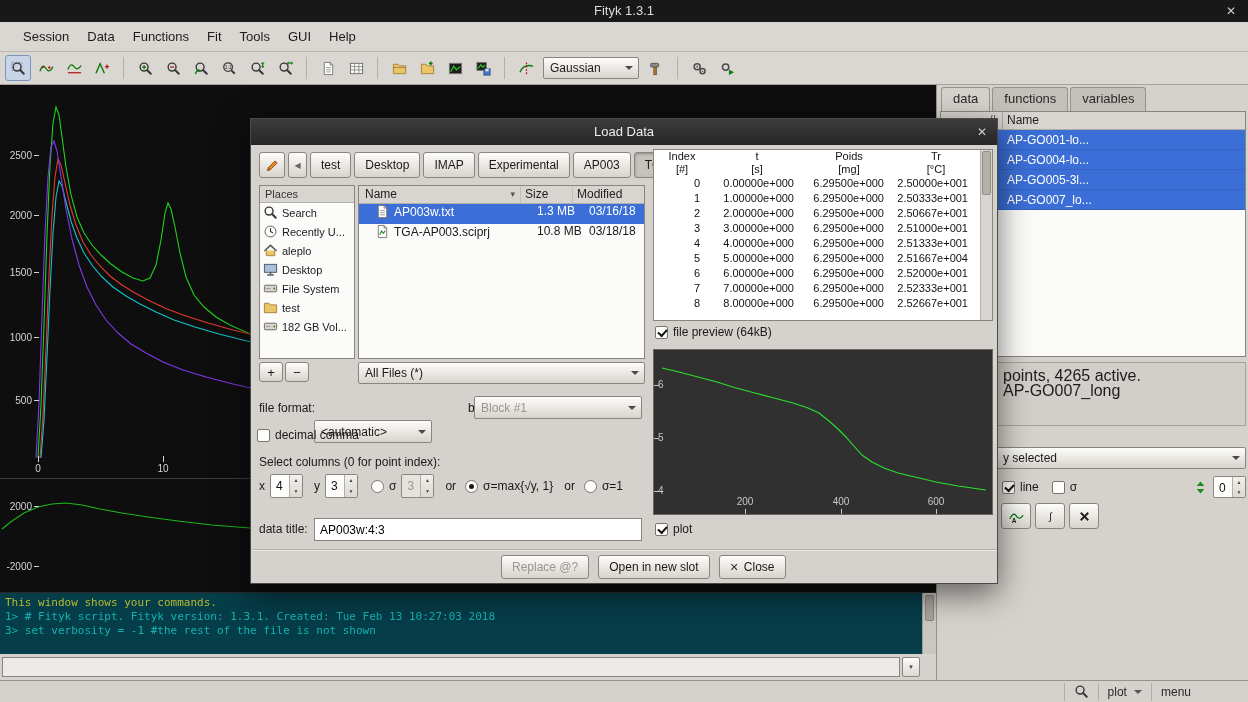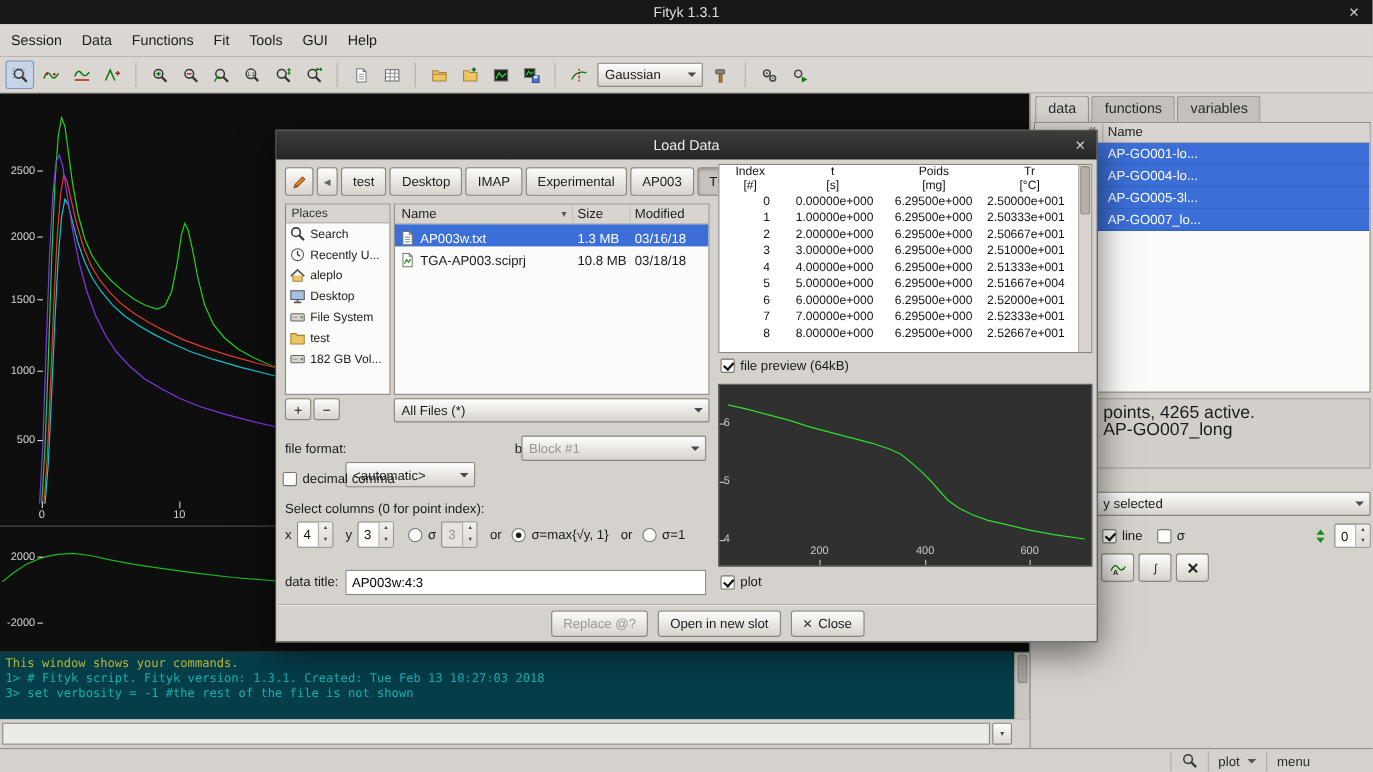--- a/index.html
+++ b/index.html
@@ -5,21 +5,21 @@
   * { margin:0; padding:0; box-sizing:border-box; }
   html,body { width:1248px; height:702px; overflow:hidden; }
   body { font-family:"Liberation Sans", sans-serif; background:#d5d1cc; }
   #root { position:relative; width:1248px; height:702px; background:#d5d1cc; overflow:hidden; }
 
   
   .titlebar { position:absolute; left:0; top:0; width:1248px; height:22px; background:#181818; color:#ddd; }
   .wtitle { position:absolute; left:0; right:0; text-align:center; line-height:22px; font-size:13px; }
   .wclose { position:absolute; right:12px; top:0; line-height:22px; font-size:12px; color:#cfcfcf; cursor:default; }
 
-  .menubar { position:absolute; left:0; top:22px; width:1248px; height:30px; background:#dad6d1; border-bottom:1px solid #b8b4ae; display:flex; align-items:center; padding-left:1px; }
+  .menubar { position:absolute; left:0; top:22px; width:1248px; height:30px; background:#dad6d1; border-bottom:1px solid #b8b4ae; display:flex; align-items:center; padding-left:14px; }
   .mi { padding:0 9px; line-height:28px; font-size:13px; color:#1c1c1c; }
 
   .toolbar { position:absolute; left:0; top:52px; width:1248px; height:33px; background:#dad6d1; border-bottom:1px solid #a6a29c; display:flex; align-items:center; padding:0 5px; }
   .tbgroup { display:inline-flex; align-items:center; gap:2px; }
   .tb { width:26px; height:26px; display:inline-flex; align-items:center; justify-content:center; background:transparent; border:1px solid transparent; border-radius:3px; }
   .tb.active { background:#c8d5e9; border-color:#7a96c0; }
   .tsep { display:inline-block; width:1px; height:22px; background:#b4b0aa; margin:0 6px; }
   .fn-combo { width:96px; height:22px; margin:0 4px; }
 
   
@@ -98,21 +98,21 @@
   .places-h { height:17px; background:#d8d4cf; border-bottom:1px solid #b4b0aa; font-size:11px; padding-left:5px; line-height:16px; color:#333; }
   .place { height:19px; display:flex; align-items:center; gap:4px; padding-left:3px; font-size:11px; white-space:nowrap; overflow:hidden; color:#1a1a1a; }
   .pm { position:absolute; left:8px; top:243px; display:flex; gap:2px; }
   .pm .btn { width:24px; height:20px; padding:0; font-size:13px; }
   .filelist { position:absolute; left:107px; top:66px; width:287px; height:174px; background:#fbfbfa; border:1px solid #8a867f; overflow:hidden; }
   .fl-head { display:flex; height:18px; background:#d8d4cf; border-bottom:1px solid #b4b0aa; font-size:12px; line-height:17px; color:#222; }
   .c-name { width:162px; padding-left:6px; border-right:1px solid #c4c0ba; position:relative; }
   .c-name .sort { position:absolute; right:5px; top:0; font-size:9px; color:#555; }
   .c-size { width:52px; padding-left:4px; border-right:1px solid #c4c0ba; }
   .c-mod { flex:1; padding-left:4px; }
-  .frow { display:flex; height:20px; font-size:12px; align-items:flex-end; color:#1a1a1a; }
+  .frow { display:flex; height:20px; font-size:12px; align-items:flex-start; color:#1a1a1a;padding-left:12px; }
   .frow.sel { background:#3b6ed6; color:#fff; }
   .f-name { width:162px; display:flex; gap:4px; padding-left:4px; align-items:center; white-space:nowrap; overflow:hidden; }
   .f-size { width:52px; padding-left:4px; }
   .f-mod { flex:1; padding-left:4px; }
   .filter-combo { position:absolute; left:107px; top:243px; width:287px; height:22px; }
   .filter-combo .cval { flex:1; }
   .fmt-label { position:absolute; left:8px; top:282px; }
   .fmt-combo { position:absolute; left:63px; top:277px; width:118px; height:23px;margin-top:24px; }
   .block-label { position:absolute; left:190px; top:282px;margin-left:27px; }
   .block-combo { position:absolute; left:223px; top:277px; width:168px; height:23px; }

